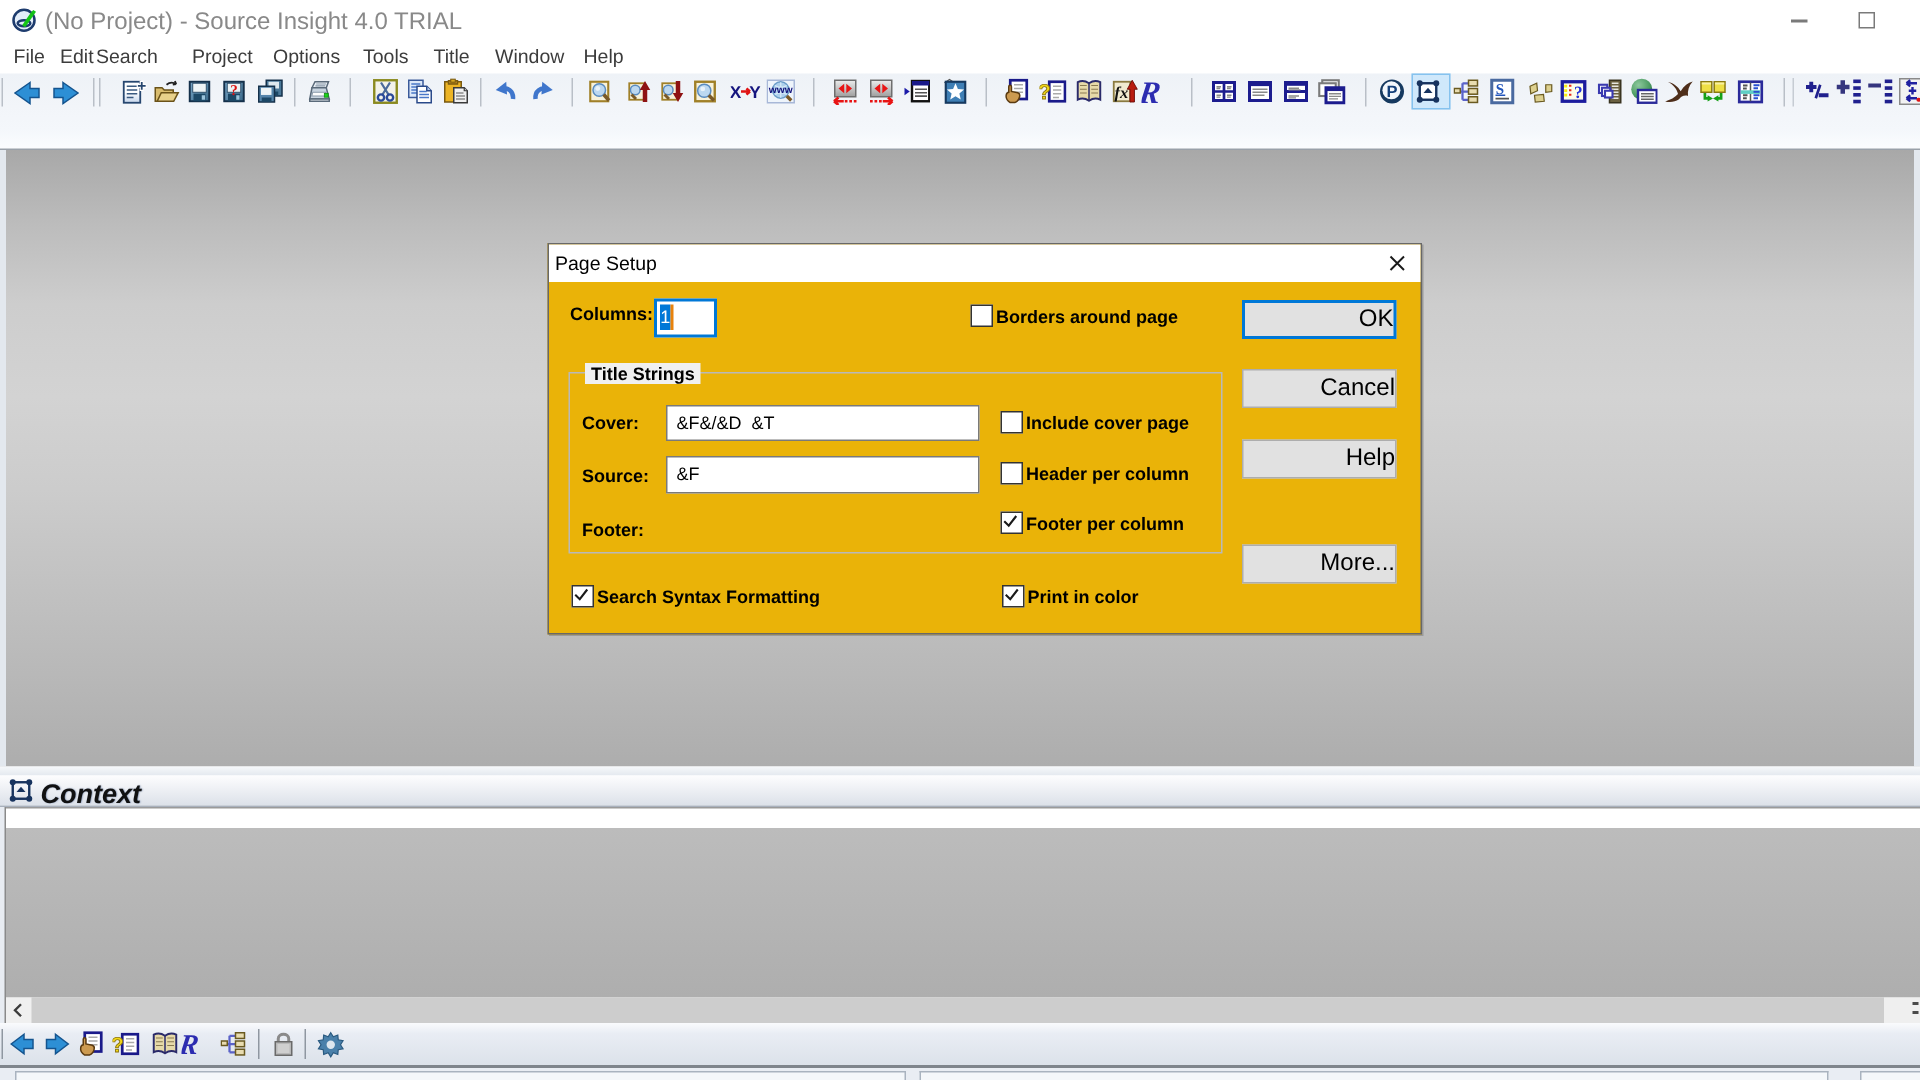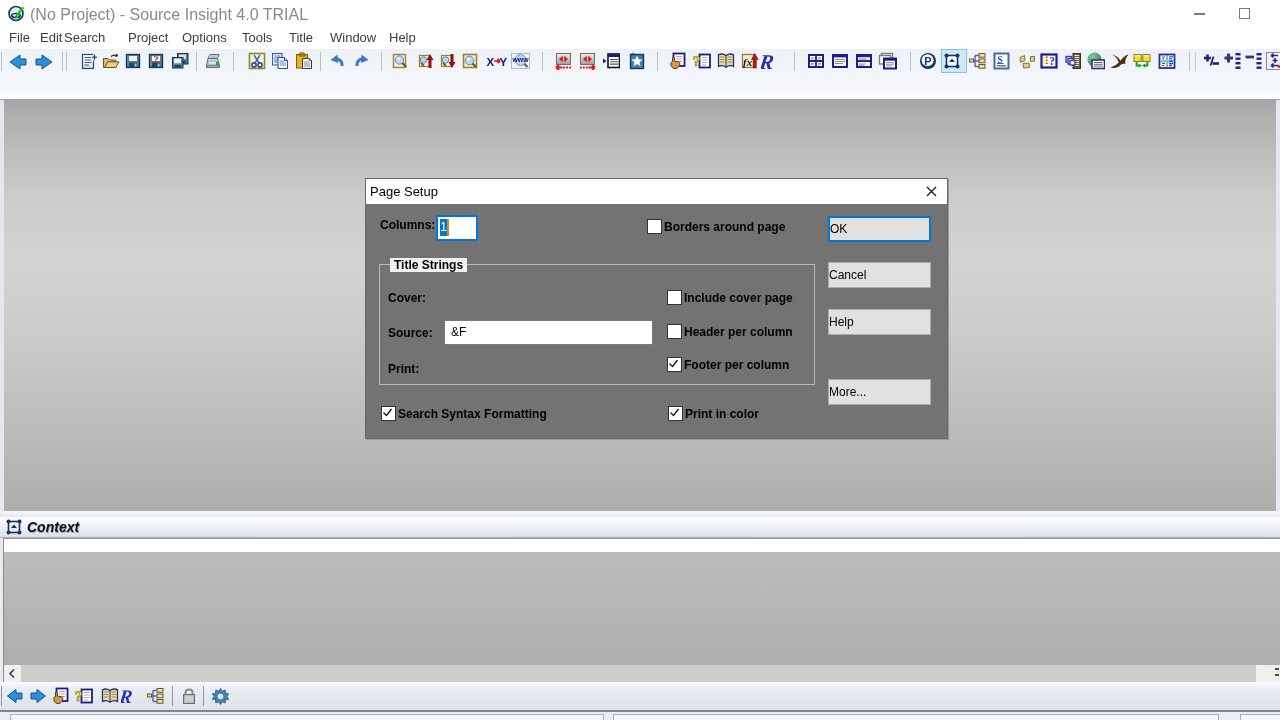--- a/index.html
+++ b/index.html
@@ -17,41 +17,41 @@
 .bbi{position:absolute;top:5px;}
 .bsep{position:absolute;top:4px;width:1px;height:20px;background:#8f97a1;}
 
 #mdi{left:0;top:100px;width:1280px;height:411px;
  background:linear-gradient(180deg,#a8a8a8 0%,#bcbcbc 12%,#cdcdcd 25%,#d3d3d3 40%,#cccccc 55%,#c2c2c2 70%,#b8b8b8 85%,#adadad 100%);}
 #mdi .edgeL{position:absolute;left:0;top:0;width:4px;height:411px;background:#e3e8ee;}
 #mdi .edgeR{position:absolute;right:0;top:0;width:4px;height:411px;background:#e3e8ee;}
 
 #ctxband{left:0;top:511px;width:1280px;height:6px;background:linear-gradient(#f6f8fa,#e4e9ef);}
 #ctxtitle{left:0;top:517px;width:1280px;height:20px;background:linear-gradient(#fdfdfe,#dce1e9);border-bottom:1px solid #a8b0bc;}
-#ctxlabel{left:27px;top:2px;font-size:14px;font-weight:bold;font-style:italic;color:#111;text-shadow:0.5px 0.5px 1px #8a99b5;}
+#ctxlabel{left:27px;top:2px;font-size:18px;font-weight:bold;font-style:italic;color:#111;text-shadow:0.5px 0.5px 1px #8a99b5;}
 #ctxwhite{left:4px;top:538px;width:1276px;height:13px;background:#fff;border-top:1px solid #9a9a9a;border-bottom:1px solid #9a9a9a;}
 #ctxgray{left:4px;top:552px;width:1276px;height:113px;background:linear-gradient(#bcbcbc,#aeaeae);}
 #ctxedge{left:0;top:538px;width:3px;height:144px;background:#e8ecf2;border-right:1px solid #8a8a8a;}
 
 #hscroll{left:4px;top:665px;width:1276px;height:17px;background:#cdcdcd;}
 #hsbtn{left:4px;top:665px;width:17px;height:17px;background:#f0f0f0;color:#505050;font-size:10px;line-height:17px;text-align:center;}
 #hsright{left:1256px;top:665px;width:24px;height:17px;background:#efefef;}
 
 #btoolbar{left:0;top:682px;width:1280px;height:28px;background:linear-gradient(180deg,#fafbfd 0%,#e9edf4 25%,#dce2ea 100%);border-bottom:2px solid #7f858c;}
 #bpanes{left:0;top:712px;width:1280px;height:8px;background:#e9edf3;}
 .pane{position:absolute;top:714px;height:8px;background:#f4f7fa;border:1px solid #a9b3bf;border-bottom:none;}
 
-#dlg{left:365px;top:178px;width:581px;height:259px;background:#737373;border:1px solid #686868;box-shadow:1px 1px 0 #9a9a9a;}
+#dlg{left:365px;top:162px;width:581px;height:259px;background:#eab308;border:1px solid #686868;box-shadow:1px 1px 0 #9a9a9a;}
 #dlgtitle{position:absolute;left:0;top:0;width:100%;height:25px;background:#fff;}
 #dlgname{position:absolute;left:4px;top:5px;font-size:13px;color:#000;}
 #dlgx{position:absolute;left:560px;top:7px;}
 .lbl{position:absolute;font-size:12px;color:#000;white-space:nowrap;font-weight:bold;}
 .cb{position:absolute;width:13px;height:13px;background:#fff;border:1px solid #333;}
 .btn{position:absolute;left:462px;width:103px;height:26px;background:#e1e1e1;border:1px solid #adadad;
- font-size:12px;color:#000;text-align:left;line-height:24px;box-sizing:border-box;}
+ font-size:16px;color:#000;text-align:right;line-height:24px;box-sizing:border-box;}
 .inp{position:absolute;background:#fff;border:1px solid #7a7a7a;font-size:12px;color:#000;
  box-sizing:border-box;padding:4px 0 0 6px;}
 </style></head>
 <body>
 
 <div class="abs" id="titlebar">
  <svg class="abs" style="left:8px;top:5px" width="17" height="17" viewBox="0 0 17 17">
   <circle cx="8" cy="8.5" r="7" fill="#e4eefa" stroke="#1e3c6e" stroke-width="1.7"></circle>
   <ellipse cx="8" cy="10.5" rx="4.2" ry="2" fill="none" stroke="#1e3c6e" stroke-width="1.7"></ellipse>
   <path d="M6.8 11.8 L12.6 3.4 L14.6 4.8 L8.8 13.2 Z" fill="#14c614"></path>
@@ -489,29 +489,30 @@
 
  <div class="btn" style="top:37px;border:2px solid #0078d7;line-height:22px">OK</div>
  <div class="btn" style="top:83px">Cancel</div>
  <div class="btn" style="top:130px">Help</div>
  <div class="btn" style="top:200px">More...</div>
 
  <div class="abs" style="left:13px;top:85px;width:434px;height:119px;border:1px solid #b9b9b9"></div>
  <span class="lbl" style="left:24px;top:79px;background:#f0f0f0;padding:0 4px">Title Strings</span>
 
  <span class="lbl" style="left:22px;top:112px">Cover:</span>
+ <div class="inp" style="left:78px;top:107px;width:209px;height:24px">&amp;F&amp;/&amp;D&nbsp;&nbsp;&amp;T</div>
  <div class="cb" style="left:301px;top:111px"></div>
  <span class="lbl" style="left:318px;top:112px">Include cover page</span>
 
  <span class="lbl" style="left:22px;top:147px">Source:</span>
  <div class="inp" style="left:78px;top:141px;width:209px;height:25px">&amp;F</div>
  <div class="cb" style="left:301px;top:145px"></div>
  <span class="lbl" style="left:318px;top:146px">Header per column</span>
 
- <span class="lbl" style="left:22px;top:183px">Print:</span>
+ <span class="lbl" style="left:22px;top:183px">Footer:</span>
  <div class="cb" style="left:301px;top:178px"></div>
  <svg class="abs" style="left:301px;top:178px" width="13" height="13" viewBox="0 0 13 13">
       <path d="M2.5 6.5 L5.5 9.5 L10.5 3" fill="none" stroke="#1a1a1a" stroke-width="1.4"></path>
     </svg>
  <span class="lbl" style="left:318px;top:179px">Footer per column</span>
 
  <div class="cb" style="left:15px;top:227px"></div>
  <svg class="abs" style="left:15px;top:227px" width="13" height="13" viewBox="0 0 13 13">
       <path d="M2.5 6.5 L5.5 9.5 L10.5 3" fill="none" stroke="#1a1a1a" stroke-width="1.4"></path>
     </svg>

